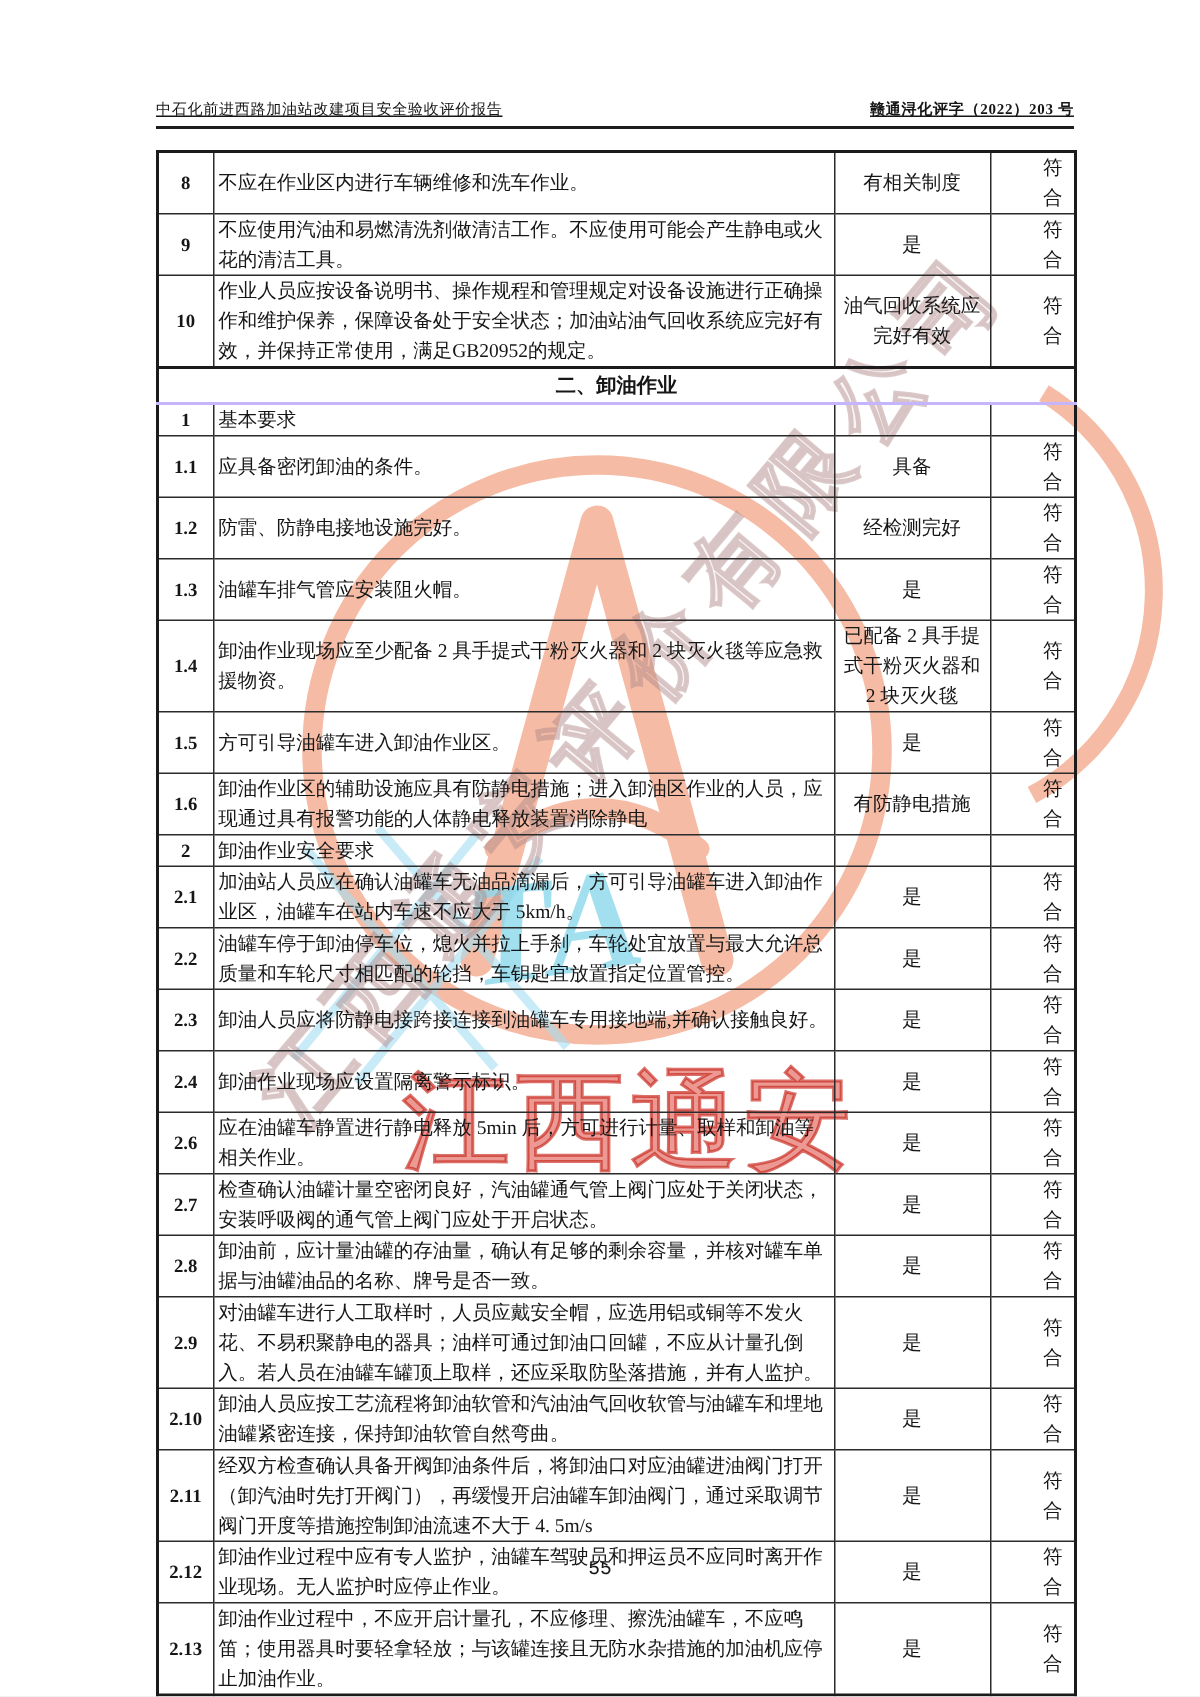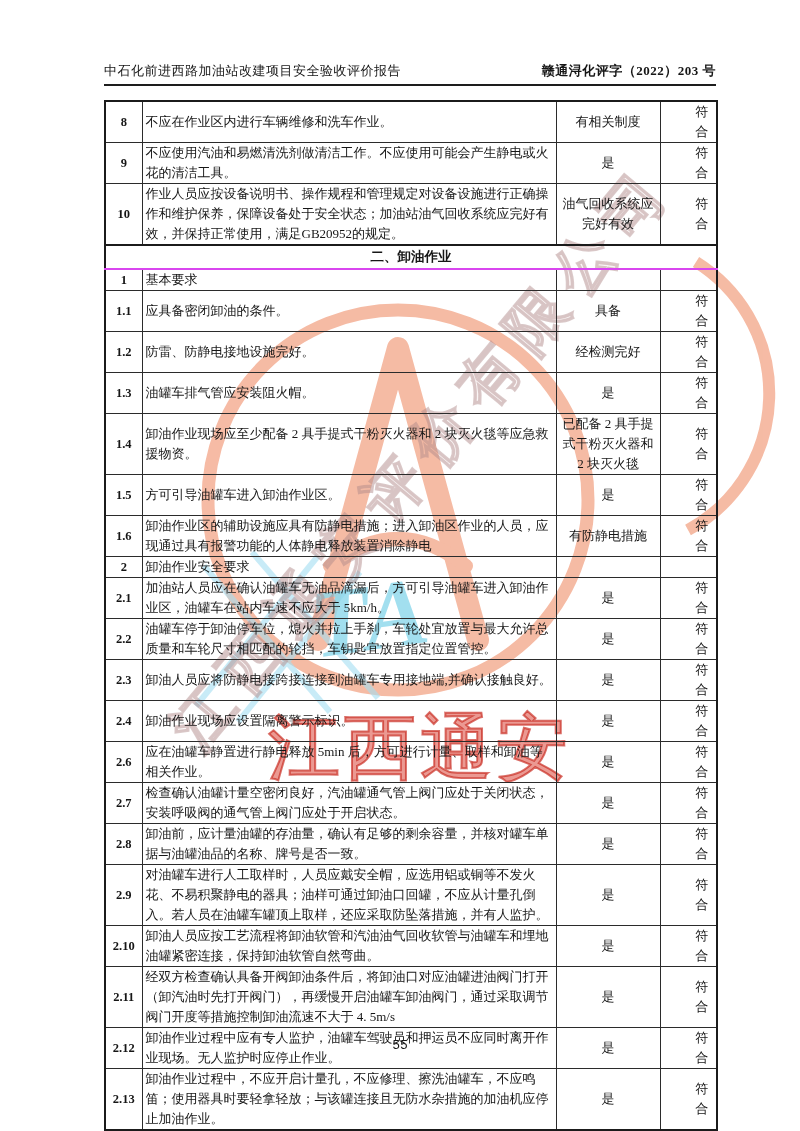--- a/index.html
+++ b/index.html
@@ -1,21 +1,21 @@
 <!DOCTYPE html>
 <html><head>
 <meta charset="utf-8">
 <style>
   html,body{margin:0;padding:0;background:#e8e8e8;}
   .page{position:relative;width:800px;height:1131px;margin:0 auto;background:#ffffff;
         font-family:"Liberation Serif","DejaVu Serif",serif;color:#161616;overflow:hidden;}
   
   .header{position:absolute;left:104px;top:56px;width:612px;height:30px;z-index:2;
           border-bottom:2px solid #1d1d1d;display:flex;justify-content:space-between;
-          align-items:flex-end;padding-bottom:4px;box-sizing:border-box;font-size:13px;}
+          align-items:flex-end;padding-bottom:4px;box-sizing:border-box;font-size:10px;text-decoration:underline;}
   .header .hl{font-weight:normal;letter-spacing:.5px;}
   .header .hr{font-weight:bold;letter-spacing:.5px;}
   
   .watermark{position:absolute;inset:0;z-index:1;pointer-events:none;}
   .wm-diagonal{position:absolute;left:185px;top:700px;transform:rotate(-50deg);
                transform-origin:0 50%;white-space:nowrap;font-size:60px;font-weight:bold;
                letter-spacing:14px;color:rgba(205,160,160,0.10);
                -webkit-text-stroke:1.5px rgba(175,138,138,0.45);}
   .wm-red{position:absolute;left:268px;top:700px;white-space:nowrap;font-size:72px;
           font-weight:normal;letter-spacing:4px;color:rgba(216,52,38,0.50);
@@ -24,21 +24,21 @@
   .tablewrap{position:absolute;left:104px;top:100px;width:612px;z-index:2;}
   table{width:100%;border-collapse:collapse;table-layout:fixed;border:2px solid #1b1b1b;
         background:transparent;}
   td{border:1px solid #2b2b2b;font-size:13px;line-height:20px;padding:0 3px;
      vertical-align:middle;word-break:break-all;}
   td.no{text-align:center;font-weight:bold;font-size:12.5px;padding:0 1px;}
   td.content{text-align:left;}
   td.status{text-align:center;}
   td.result{text-align:center;letter-spacing:2px;padding-left:32px;}
   tr.section td{text-align:center;font-weight:bold;font-size:13.5px;line-height:22px;
-                border-top:2px solid #1b1b1b;border-bottom:2px solid #d946ef;}
+                border-top:2px solid #1b1b1b;border-bottom:2px solid #c4b5fd;}
   
   .footer{position:absolute;left:0;top:1038px;width:100%;text-align:center;font-size:13px;z-index:2;font-family:Liberation Mono, monospace;}
 </style>
 </head>
 <body>
 
 <div class="page">
 
   <div class="watermark">
     <svg width="800" height="1131" viewBox="0 0 800 1131">

